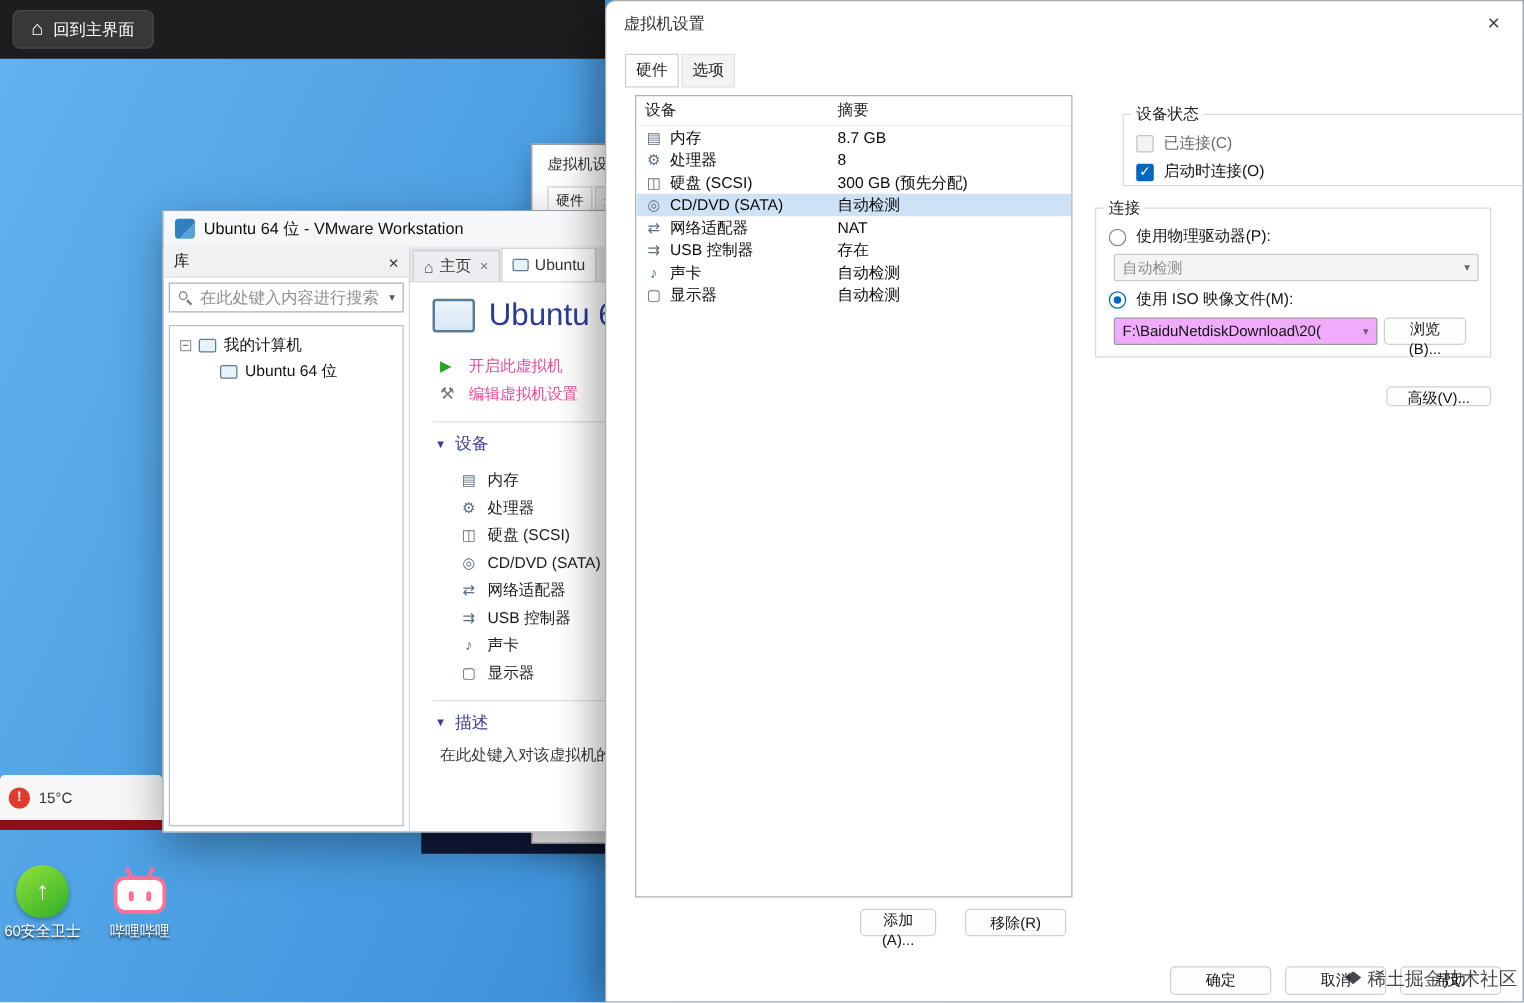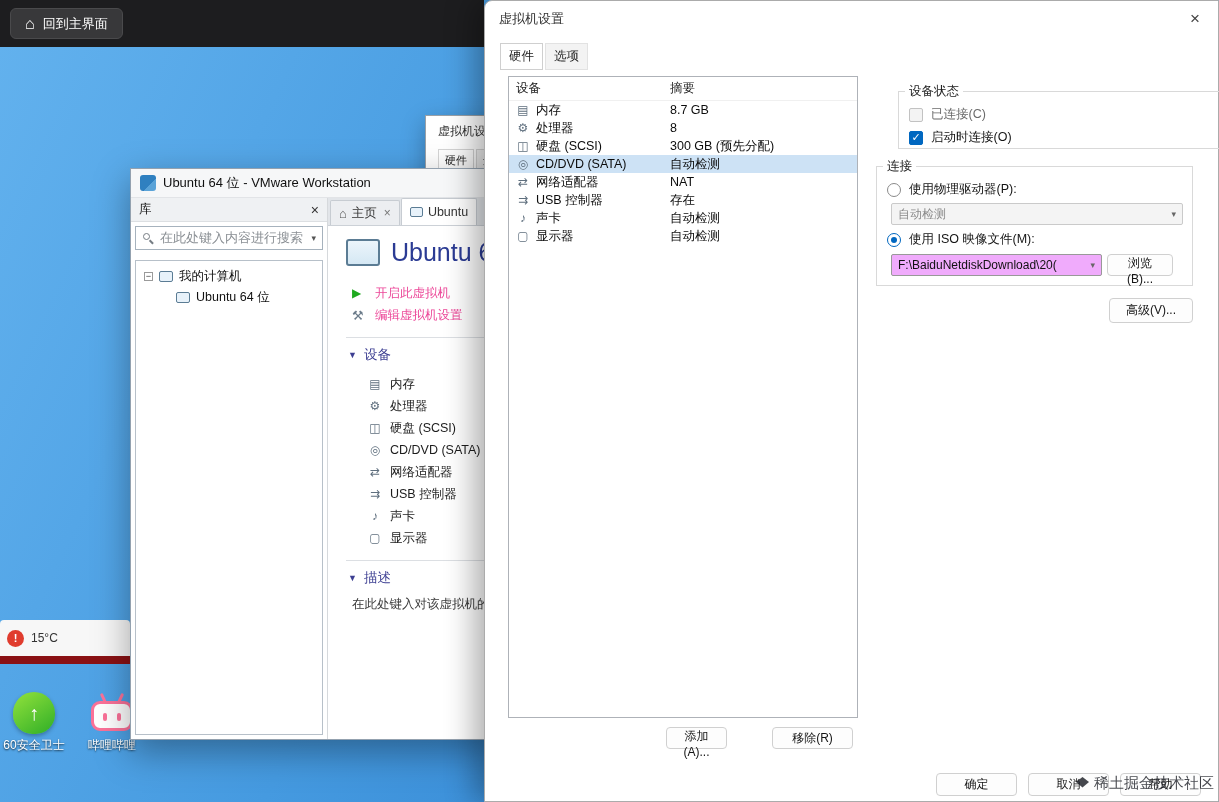--- a/index.html
+++ b/index.html
@@ -39,21 +39,21 @@
 
   
   .bg-dialog{position:absolute;left:425px;top:115px;width:300px;height:560px;background:#fff;
     border:1px solid #9aa0a6;box-shadow:0 8px 22px rgba(0,0,0,.28);z-index:2;padding:7px 0 0 12px;}
   .bgd-title{font-size:12px;color:#333;margin-bottom:9px;}
   .bgd-tabs{display:flex;gap:2px;}
   .bgd-tab{font-size:11px;padding:3px 6px;border:1px solid #d5d5d5;background:#f2f2f2;color:#222;}
   .bgd-tab.active{background:#fff;}
 
   
-  .vmw{position:absolute;left:130px;top:168px;width:372px;height:572px;background:#fff;
+  .vmw{position:absolute;left:130px;top:168px;width:372px;height:498px;background:#fff;
     border:1px solid #93a1af;box-shadow:0 12px 34px rgba(0,0,0,.35);z-index:3;display:flex;flex-direction:column;}
   .vmw-titlebar{height:28px;display:flex;align-items:center;padding:0 9px;background:#f6f7f8;flex:none;}
   .vmw-logo{width:16px;height:16px;border-radius:3px;margin-right:7px;flex:none;
     background:linear-gradient(135deg,#2f80c0 60%,#5aa3d8 60%);}
   .vmw-title{font-size:13px;color:#101010;white-space:nowrap;}
   .vmw-menubar{height:26px;display:flex;align-items:center;padding:0 5px;background:#fff;font-size:13px;
     color:#111;white-space:nowrap;overflow:hidden;flex:none;}
   .menu-item{padding:3px 9px;}
   .vmw-body{flex:1;display:flex;border-top:1px solid #e2e4e7;min-height:0;}
   .lib-panel{width:197px;border-right:1px solid #d6d9dc;display:flex;flex-direction:column;background:#fff;flex:none;}
@@ -134,22 +134,22 @@
     justify-content:space-between;padding:0 6px;font-size:12px;border-radius:2px;color:#111;}
   .combo-text{white-space:nowrap;overflow:hidden;}
   .combo.disabled{background:#f4f4f4;border-color:#cacaca;color:#8b8b8b;}
   .combo.phys{margin:5px 9px 0 14px;}
   .combo-chev{font-size:9px;color:#666;margin-left:6px;flex:none;}
   .combo-row{display:flex;align-items:center;margin:6px 9px 0 14px;gap:5px;}
   .combo.iso{width:211px;flex:none;}
   .btn{font-family:inherit;font-size:12px;height:22px;padding:0 8px;background:#fdfdfd;border:1px solid #d0d0d0;
     border-radius:4px;color:#141414;cursor:default;}
   .btn.browse{width:66px;flex:none;}
-  .btn.adv{position:absolute;left:624px;top:297px;width:84px;height:25px;}
-  .btn.add{position:absolute;left:181px;top:726px;width:61px;}
+  .btn.adv{position:absolute;left:624px;top:308px;width:84px;height:16px;}
+  .btn.add{position:absolute;left:203px;top:726px;width:61px;}
   .btn.rem{position:absolute;left:287px;top:726px;width:81px;}
   .btn.ok{position:absolute;left:451px;top:772px;width:81px;height:23px;}
   .btn.cancel{position:absolute;left:543px;top:772px;width:81px;height:23px;}
   .btn.help{position:absolute;left:635px;top:772px;width:81px;height:23px;}
 
   
   .watermark{position:absolute;right:5px;bottom:9px;z-index:9;display:flex;align-items:center;gap:5px;
     font-size:15px;color:rgba(28,30,38,.82);}
   .wm-logo{width:13px;height:13px;background:rgba(28,30,38,.82);
     clip-path:polygon(50% 0,100% 38%,50% 80%,0 38%);}

